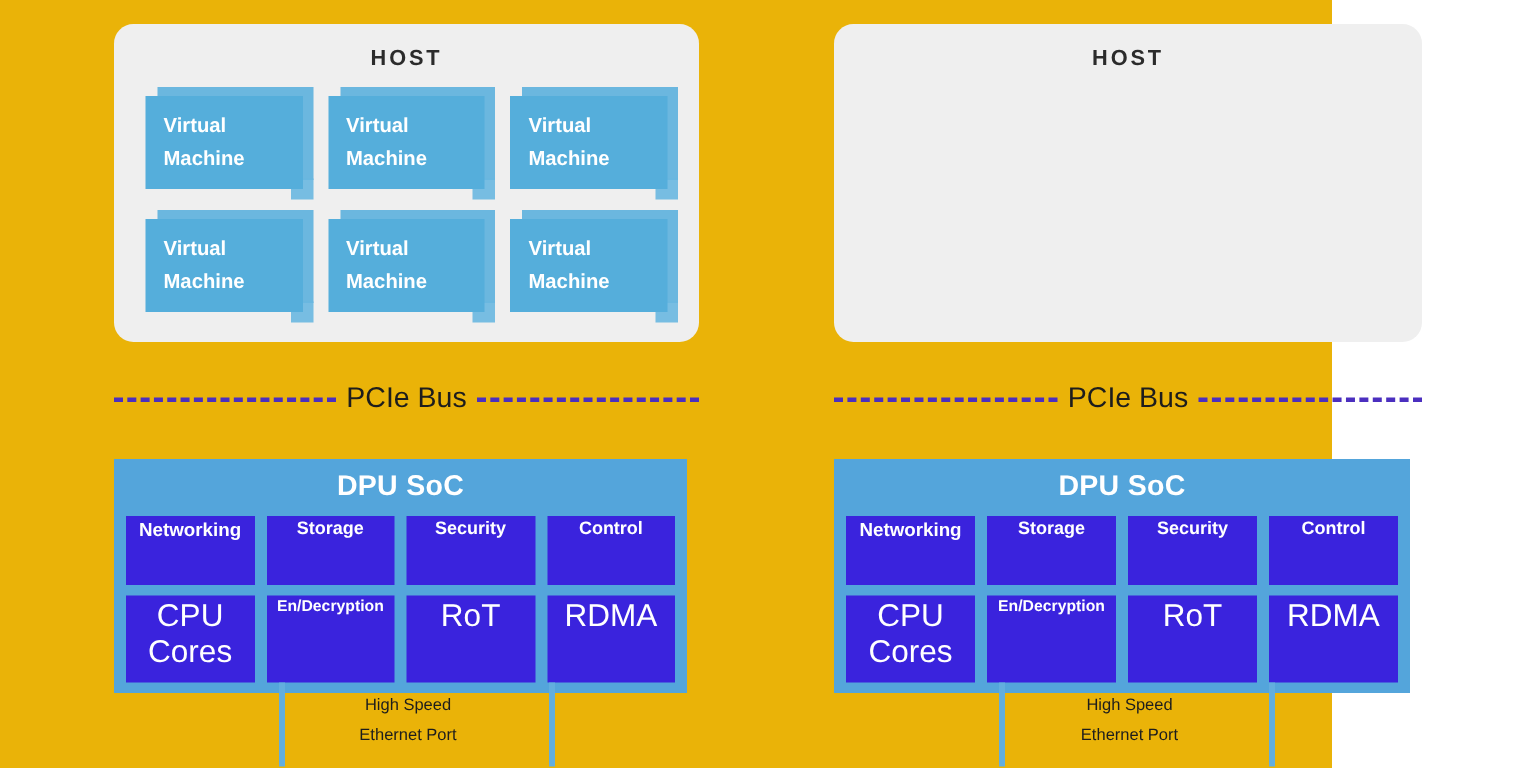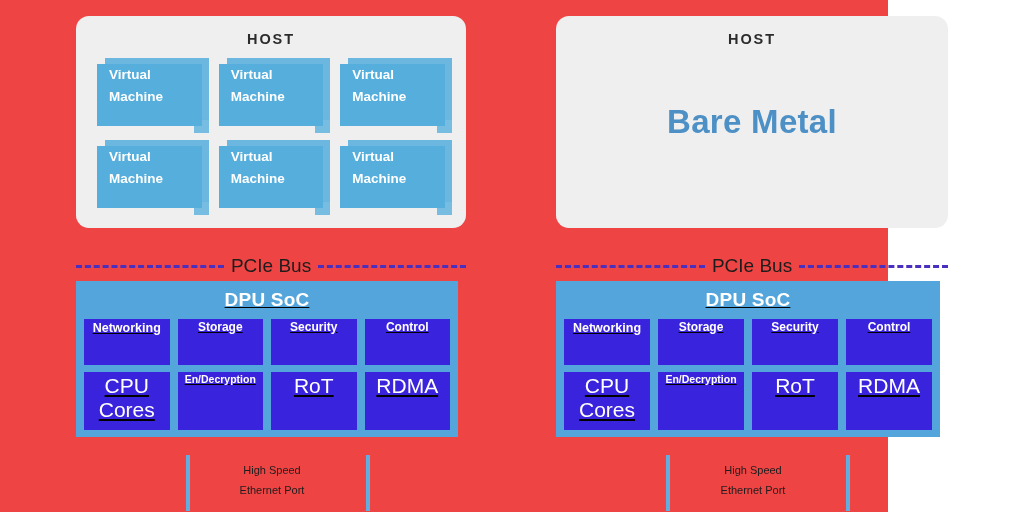--- a/index.html
+++ b/index.html
@@ -10,21 +10,21 @@
     height: 512px;
     background: #ffffff;
     font-family: "Liberation Sans", sans-serif;
     overflow: hidden;
   }
 
   #canvas {
     position: relative;
     width: 888px;
     height: 512px;
-    background: #ef4444;
+    background: #eab308;
   }
 
   
   .column { position: absolute; top: 0; height: 512px; }
   #column-left  { left: 60px;  width: 420px; }
   #column-right { left: 540px; width: 424px; }
 
   
   .host-panel {
     position: absolute;
@@ -80,21 +80,21 @@
   }
   .vm-card .vm-front {
     position: absolute;
     left: 0;
     top: 0;
     right: 0;
     bottom: 0;
     background: #55aedb;
     display: flex;
     flex-direction: column;
-    justify-content: flex-start;
+    justify-content: center;
     padding-left: 12px;
   }
   .vm-line {
     color: #ffffff;
     font-size: 13.5px;
     font-weight: bold;
     line-height: 1.62;
     white-space: nowrap;
   }
 
@@ -133,25 +133,24 @@
     flex: 0 0 auto;
     padding: 0 7px;
     font-size: 19px;
     color: #1d1d1d;
     white-space: nowrap;
   }
 
   
   .dpu-block {
     position: absolute;
-    top: 281px;
+    top: 306px;
     left: 16px;
     background: #54a5db;
     padding: 0 0 7px 0;
-    text-decoration: underline;
   }
   #column-left  .dpu-block { width: 382px; }
   #column-right .dpu-block { width: 384px; }
 
   .dpu-title {
     text-align: center;
     color: #ffffff;
     font-size: 19px;
     font-weight: bold;
     padding: 8px 0 8px 0;
@@ -331,23 +330,20 @@
         <div>Ethernet Port</div>
       </div>
     </div>
 
   </div>
 
   <div class="column" id="column-right">
 
     <div class="host-panel">
       <div class="host-title">HOST</div>
-      <div class="bare-metal-wrap">
-        <span class="bare-metal-text">Bare Metal</span>
-      </div>
     </div>
 
     <div class="pcie-row">
       <span class="pcie-dash"></span>
       <span class="pcie-label">PCIe Bus</span>
       <span class="pcie-dash"></span>
     </div>
 
     <div class="dpu-block">
       <div class="dpu-title">DPU SoC</div>

